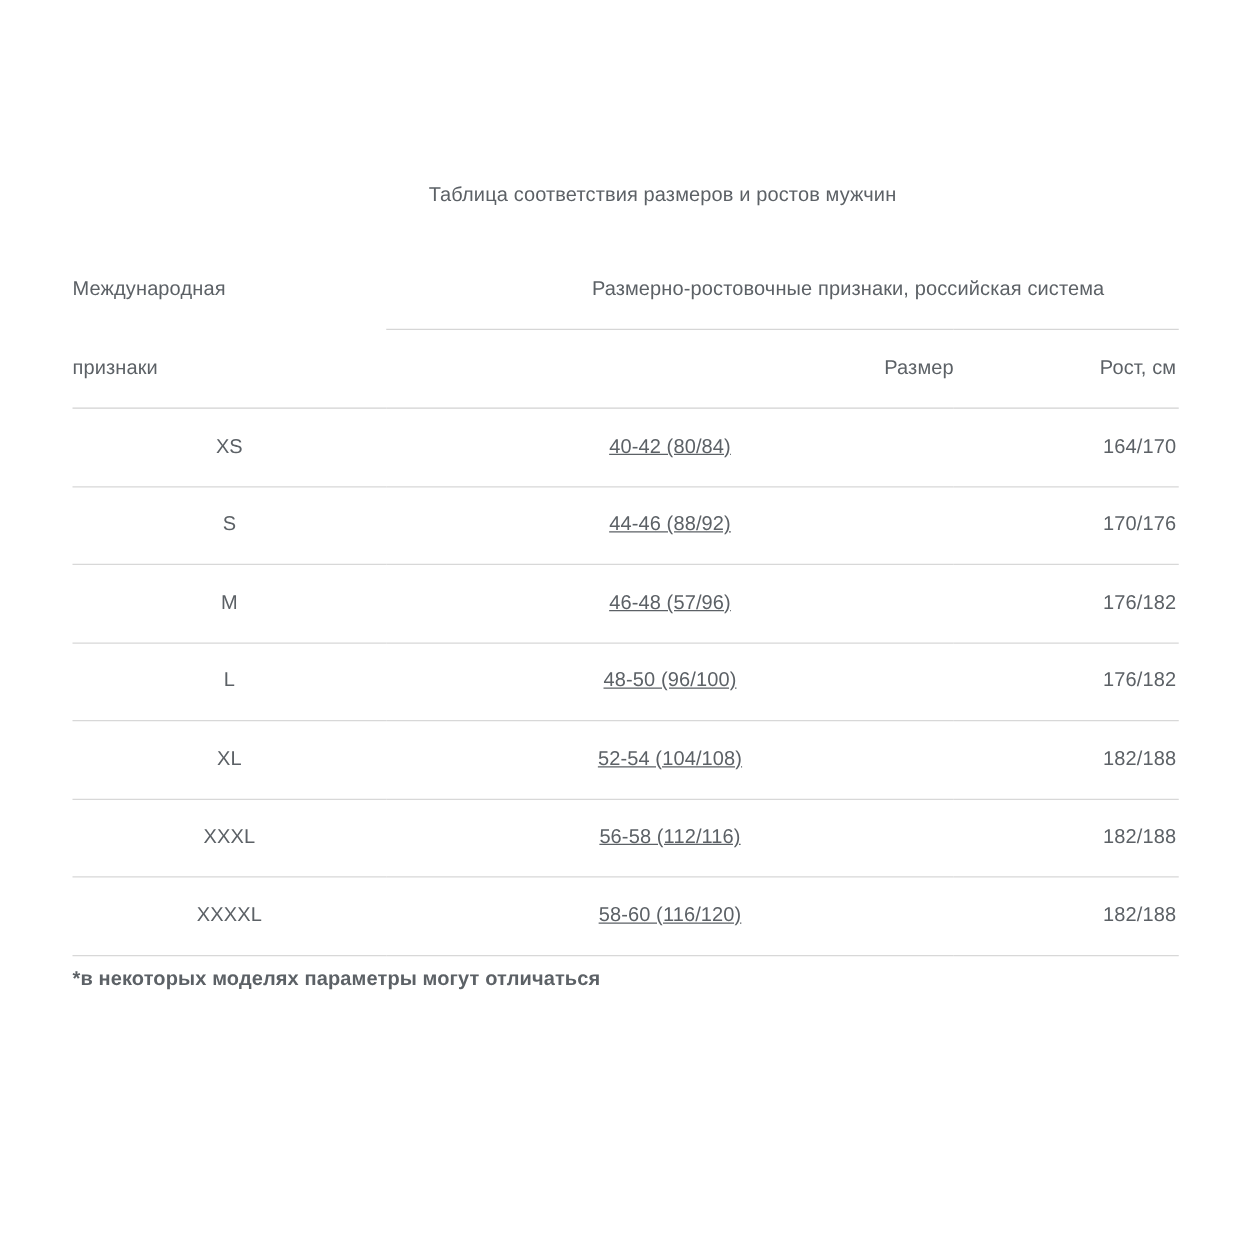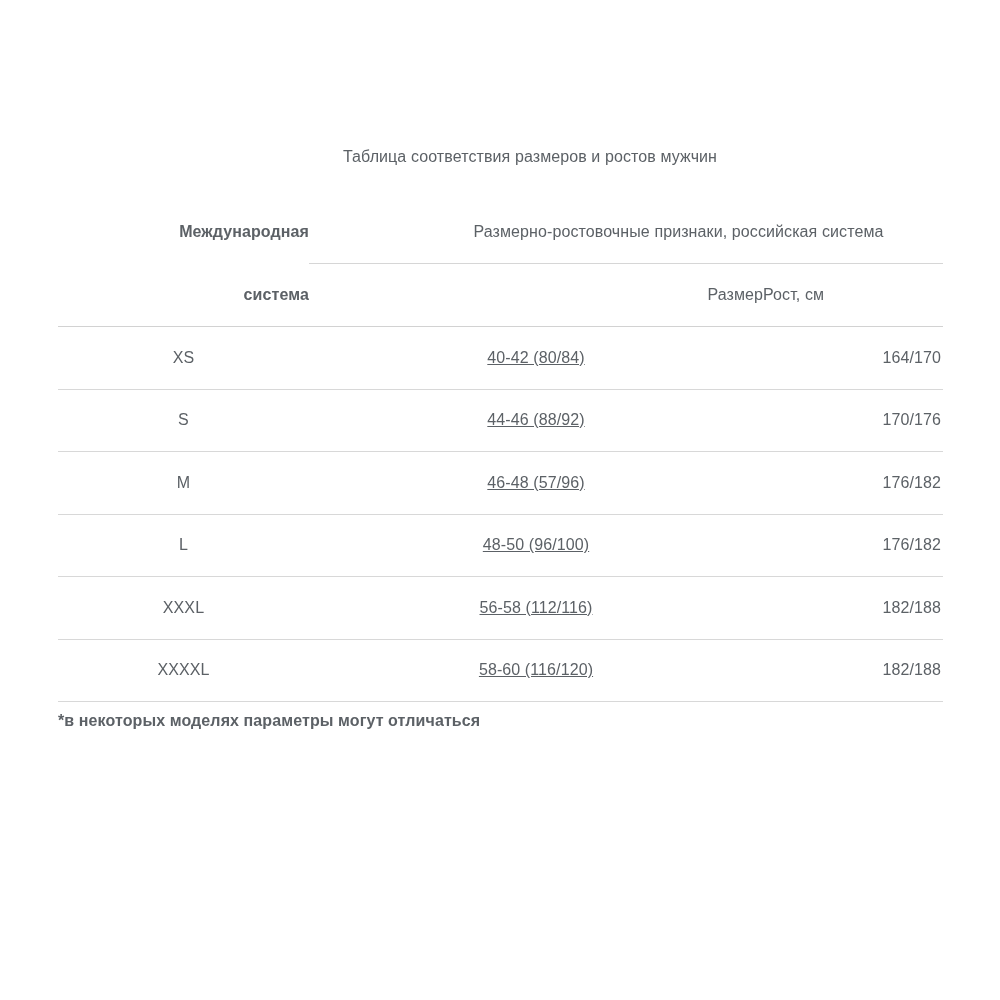--- a/index.html
+++ b/index.html
@@ -37,33 +37,33 @@
   col.c3 { width: 180px; }
   td {
     padding: 0;
     vertical-align: middle;
     letter-spacing: 0.1px;
   }
   thead td {
     height: 62px;
   }
   .intl-h {
-    text-align: right;
-    font-weight: bold;
+    text-align: left;
   }
   .group-h {
     text-align: center;
     padding-left: 105px;
     border-bottom: 1px solid #d6d6d6;
   }
   tr.h2 td {
     border-bottom: 1px solid #d2d2d2;
   }
   .size-h { text-align: right; }
   .height-h {
+    text-align: right;
     padding-right: 2px;
   }
   tbody td {
     height: 61.5px;
     border-bottom: 1px solid #d8d8d8;
   }
   .cell-intl { text-align: center; }
   .cell-size { text-align: center; text-decoration: underline; }
   .cell-height {
     text-align: right;
@@ -89,21 +89,21 @@
       <col class="c1">
       <col class="c2">
       <col class="c3">
     </colgroup>
     <thead>
       <tr class="h1">
         <td class="intl-h">Международная</td>
         <td class="group-h" colspan="2">Размерно-ростовочные признаки, российская система</td>
       </tr>
       <tr class="h2">
-        <td class="intl-h">система</td>
+        <td class="intl-h">признаки</td>
         <td class="size-h">Размер</td>
         <td class="height-h">Рост, см</td>
       </tr>
     </thead>
     <tbody id="rows">
   <tr class="data-row">
     <td class="cell-intl">XS</td>
     <td class="cell-size">40-42 (80/84)</td>
     <td class="cell-height">164/170</td>
   </tr>
@@ -119,20 +119,25 @@
     <td class="cell-size">46-48 (57/96)</td>
     <td class="cell-height">176/182</td>
   </tr>
 
   <tr class="data-row">
     <td class="cell-intl">L</td>
     <td class="cell-size">48-50 (96/100)</td>
     <td class="cell-height">176/182</td>
   </tr>
 
+  <tr class="data-row">
+    <td class="cell-intl">XL</td>
+    <td class="cell-size">52-54 (104/108)</td>
+    <td class="cell-height">182/188</td>
+  </tr>
 
 
   <tr class="data-row">
     <td class="cell-intl">XXXL</td>
     <td class="cell-size">56-58 (112/116)</td>
     <td class="cell-height">182/188</td>
   </tr>
 
   <tr class="data-row">
     <td class="cell-intl">XXXXL</td>

